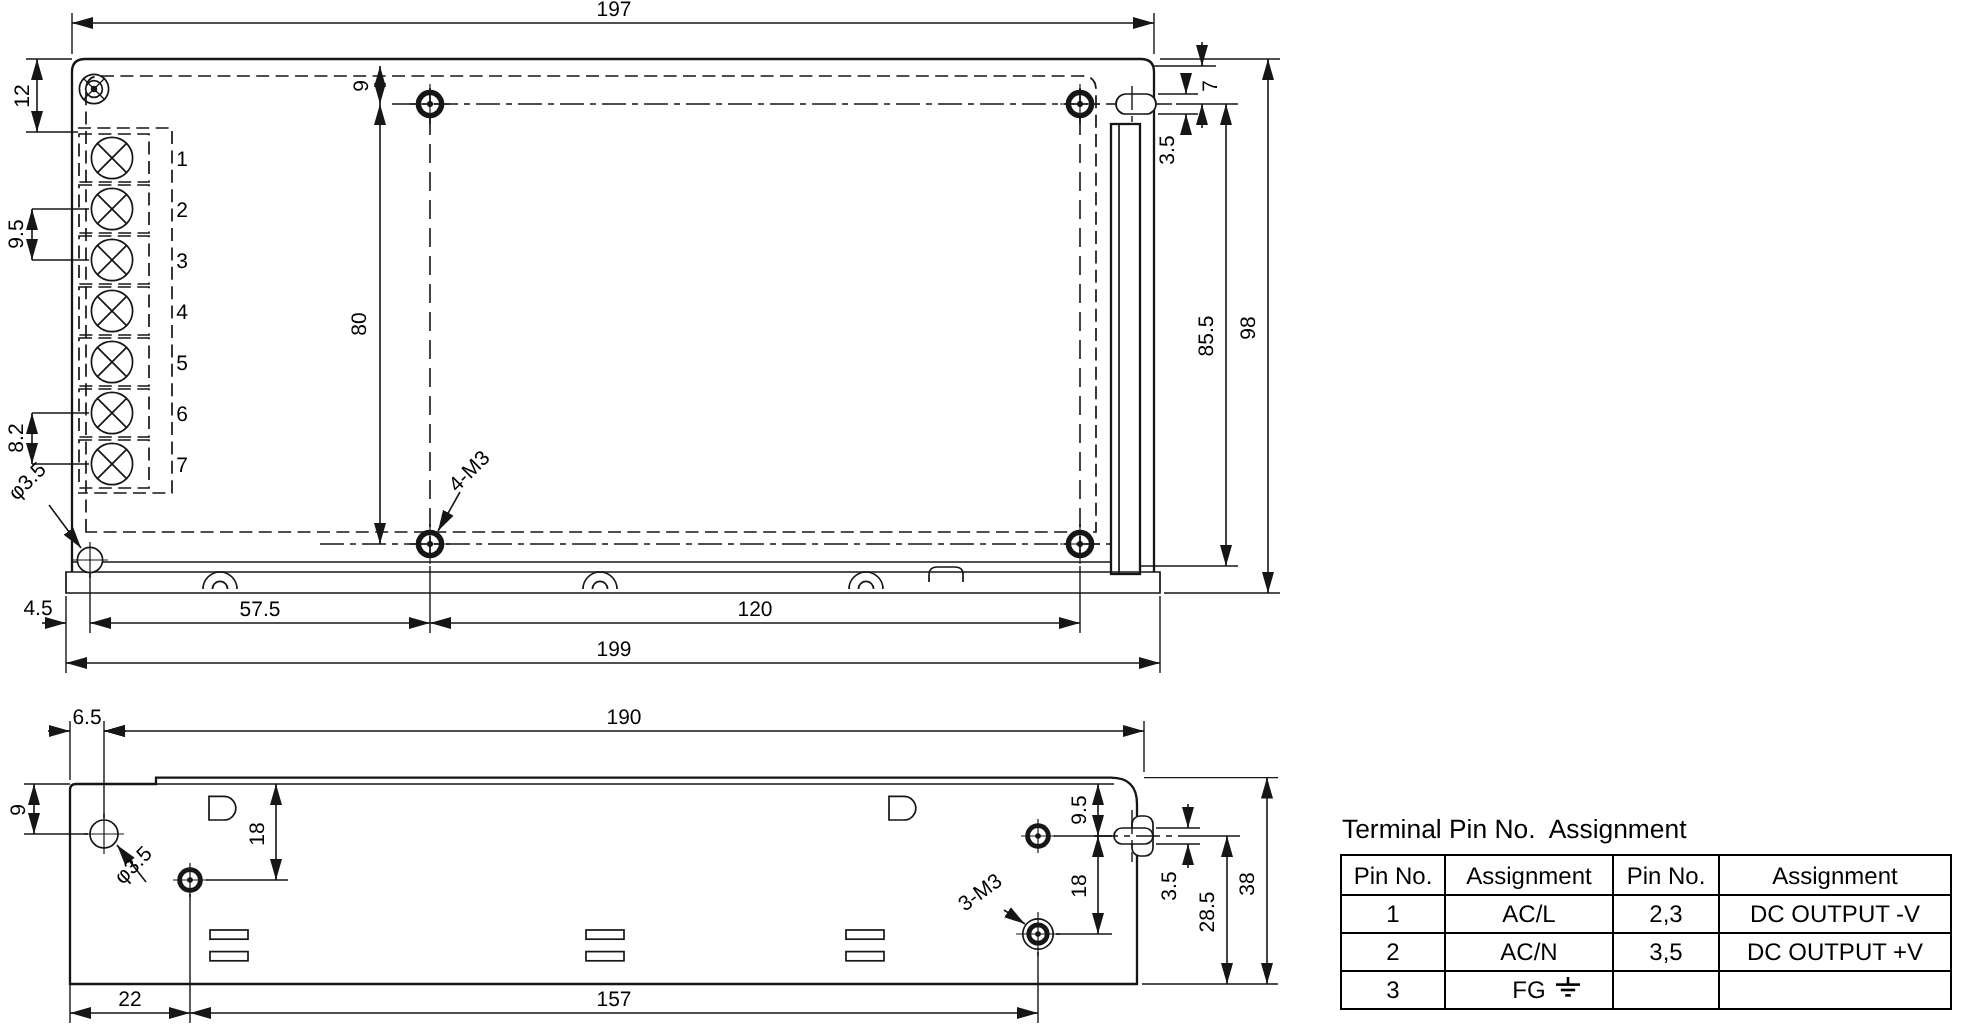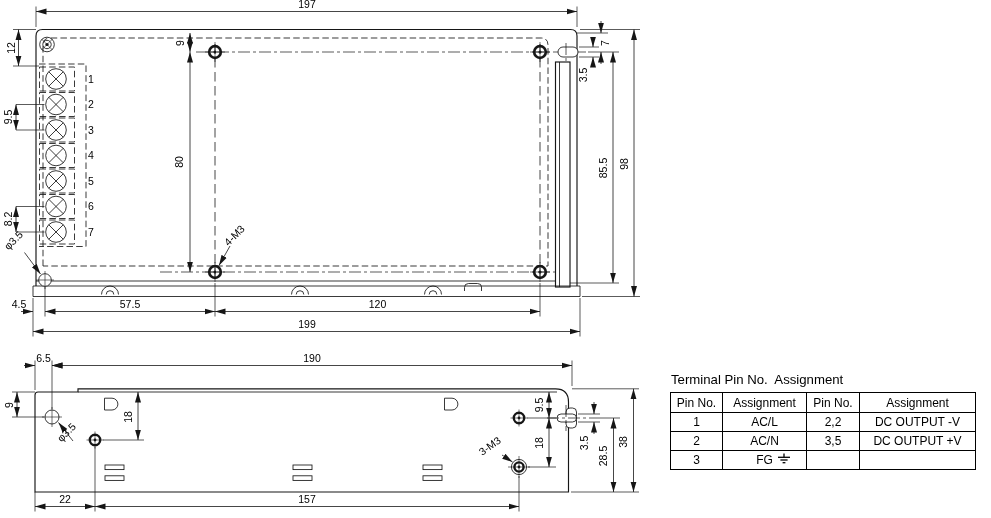--- a/index.html
+++ b/index.html
@@ -15,21 +15,21 @@
   .dashl{fill:none;stroke:#161616;stroke-width:0.8;stroke-dasharray:9.5 4.5;}
   .cl{fill:none;stroke:#161616;stroke-width:0.7;stroke-dasharray:12 3 3 3;}
   .dl{fill:none;stroke:#161616;stroke-width:0.8;marker-start:url(#ar);marker-end:url(#ar);}
   .dle{fill:none;stroke:#161616;stroke-width:0.8;marker-end:url(#ar);}
   .ring{fill:none;stroke:#161616;stroke-width:2.7;}
   .ring2{fill:none;stroke:#161616;stroke-width:2.4;}
   .dot{fill:#161616;stroke:none;}
   .wf{fill:#ffffff;}
   text.dt{font-family:"Liberation Sans",sans-serif;font-size:10.5px;fill:#000;text-anchor:middle;}
   
-  .pin-table{position:absolute;left:670px;top:372px;width:312px;color:#000;}
+  .pin-table{position:absolute;left:670px;top:407px;width:312px;color:#000;}
   .pt-title{font-size:13.2px;margin:0 0 5px 1px;white-space:pre;}
   table.pt{border-collapse:collapse;table-layout:fixed;border:1.5px solid #000;}
   table.pt th,table.pt td{border:1px solid #000;font-size:12px;font-weight:normal;
       text-align:center;vertical-align:middle;padding:0 2px;height:18px;
       font-family:"Liberation Sans",sans-serif;overflow:hidden;white-space:nowrap;}
   table.pt th{height:19px;}
   .gnd{display:inline-block;vertical-align:-1px;margin-left:4px;}
 </style>
 </head>
 <body>
@@ -393,21 +393,21 @@
       <tbody>
           <tr>
         <th>Pin No.</th>
         <th>Assignment</th>
         <th>Pin No.</th>
         <th>Assignment</th>
       </tr>
       <tr>
         <td>1</td>
         <td>AC/L</td>
-        <td>2,2</td>
+        <td>2,3</td>
         <td>DC OUTPUT -V</td>
       </tr>
       <tr>
         <td>2</td>
         <td>AC/N</td>
         <td>3,5</td>
         <td>DC OUTPUT +V</td>
       </tr>
       <tr>
         <td>3</td>

